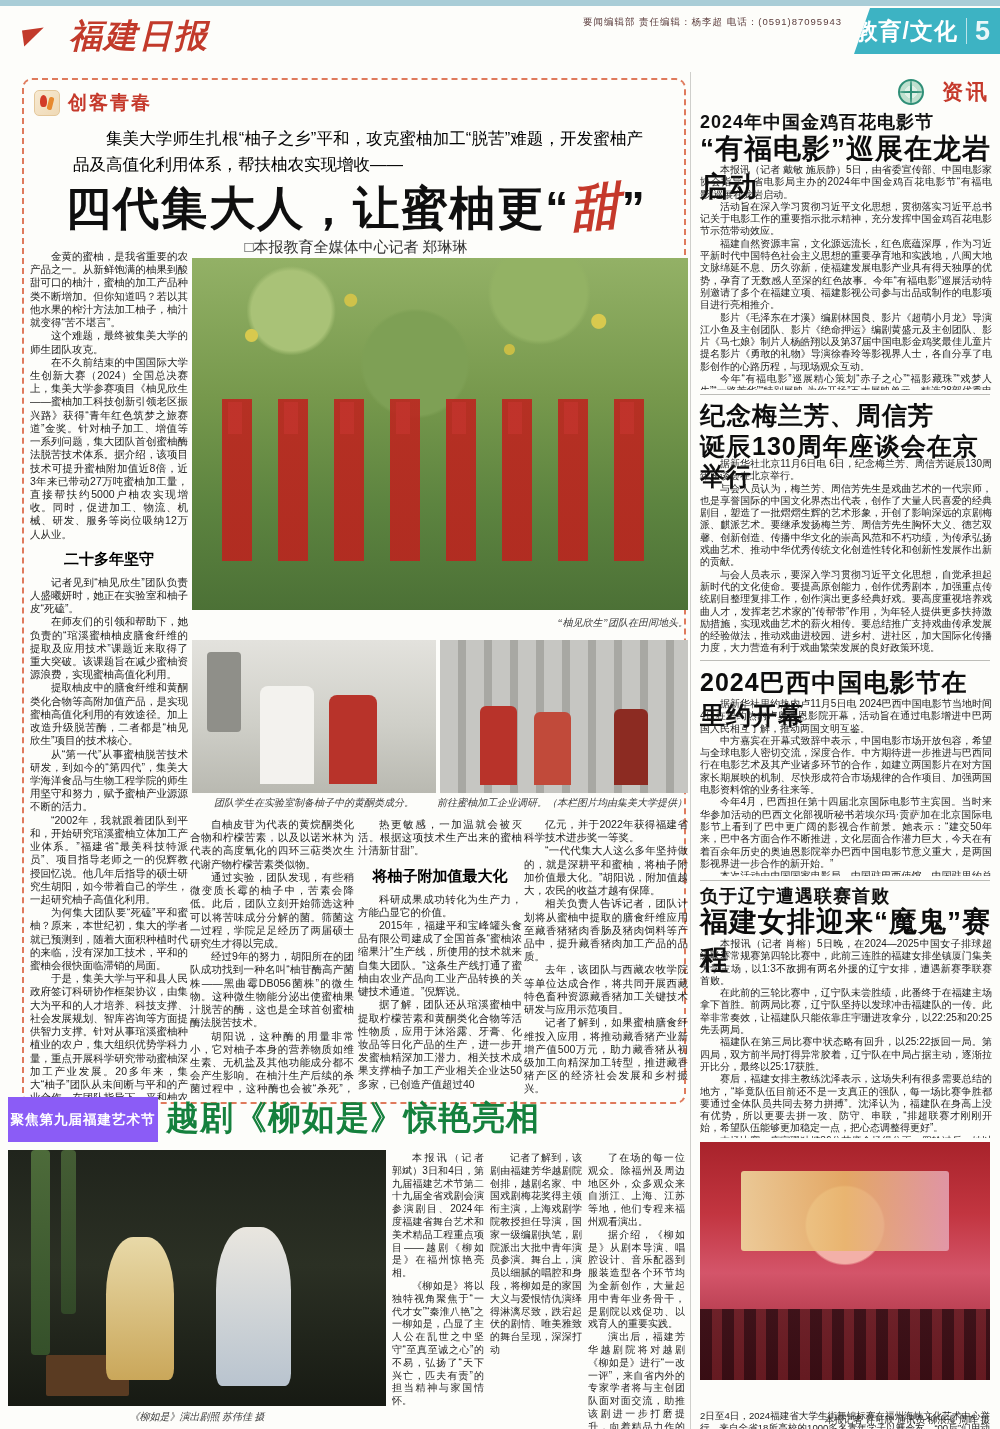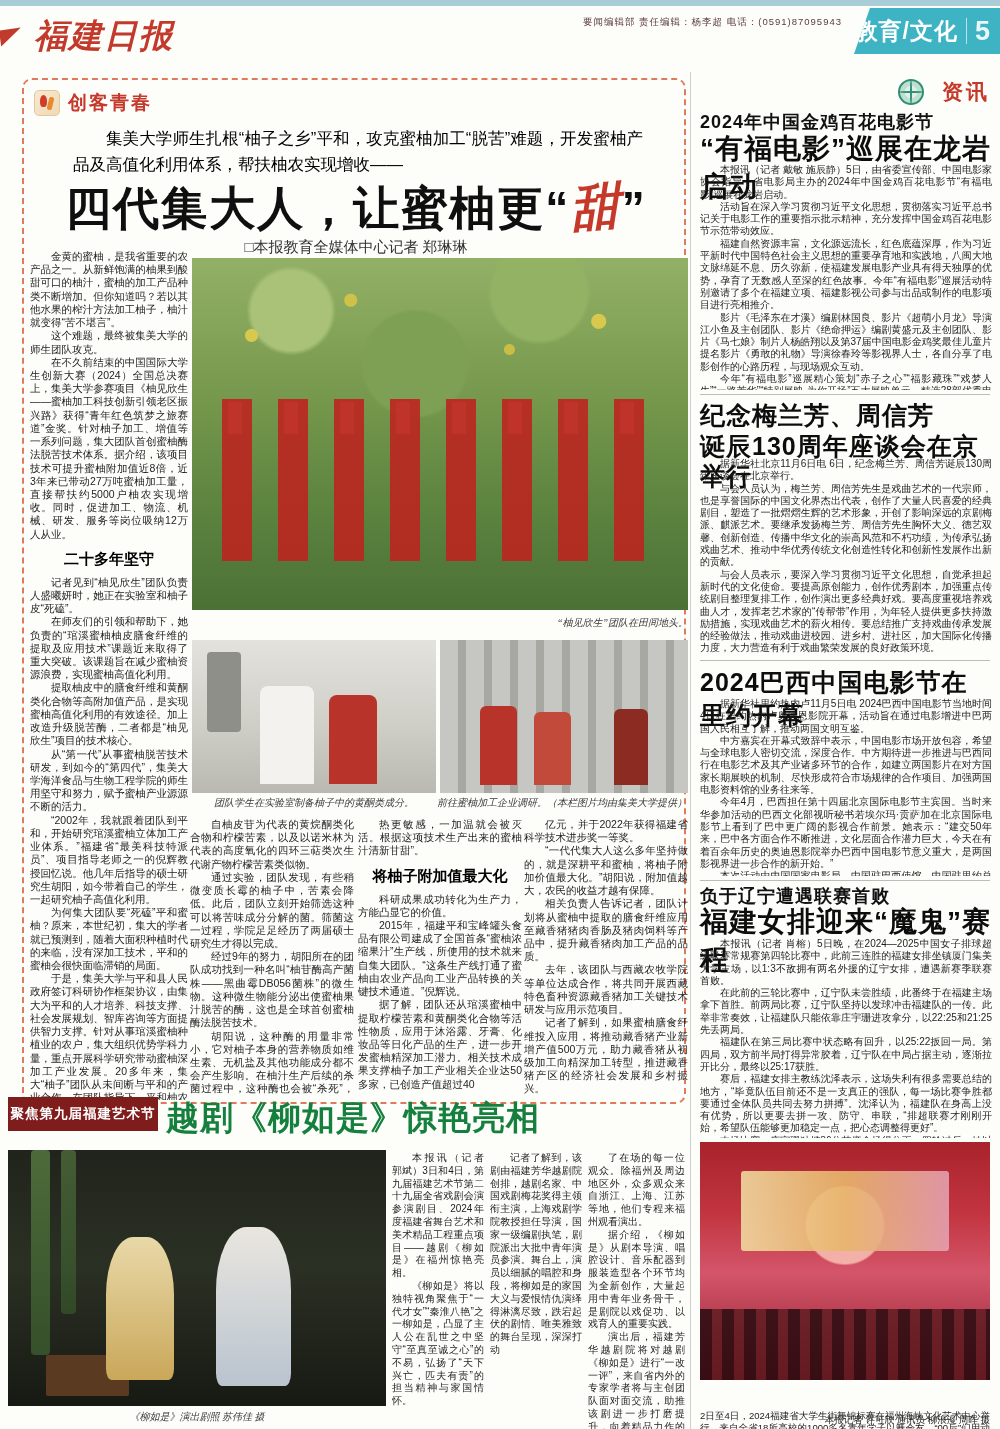--- a/index.html
+++ b/index.html
@@ -1,21 +1,21 @@
 <!DOCTYPE html>
 <html><head>
 <meta charset="utf-8">
 <style>
   html,body{margin:0;padding:0;background:#e9e9e6;}
   .page{position:relative;width:1000px;height:1429px;margin:0 auto;background:#fdfdfa;overflow:hidden;
         font-family:"Liberation Sans","DejaVu Sans",sans-serif;color:#1b1b1b;}
   .abs{position:absolute;}
   
   .topstrip{left:0;top:0;width:1000px;height:6px;background:#a9cdd7;}
-  .masthead{left:0;top:14px;display:flex;align-items:center;gap:12px;}
+  .masthead{left:23px;top:14px;display:flex;align-items:center;gap:24px;}
   .flag-icon{width:0;height:0;border-top:16px solid #c23a2b;border-right:22px solid transparent;transform:rotate(-8deg);}
   .masthead-text{font-family:"Liberation Serif","DejaVu Serif",serif;font-weight:bold;font-style:italic;
                  font-size:33px;color:#c23a2b;letter-spacing:2px;}
   .header-info{left:430px;top:16px;width:412px;text-align:right;}
   .header-info .l1{font-size:9.5px;color:#5a3b3b;letter-spacing:1px;}
   .header-info .l2{font-size:14px;font-weight:bold;color:#222;margin-top:4px;}
   .section-badge{left:854px;top:8px;width:146px;height:46px;background:#3db3c3;
                  clip-path:polygon(16px 0,100% 0,100% 100%,0 100%);
                  display:flex;align-items:center;justify-content:flex-end;gap:8px;padding-right:10px;box-sizing:border-box;}
   .section-badge .name{color:#fff;font-weight:900;font-size:23px;letter-spacing:1px;}
@@ -99,21 +99,21 @@
   .photo-event{left:700px;top:1142px;width:290px;height:238px;
      background:radial-gradient(circle at 50% 35%,#f3b0a8 0 18%,transparent 19%),
                 radial-gradient(circle at 50% 30%,#f8e3b0 0 9%,transparent 10%),
                 linear-gradient(180deg,#a8232b 0%,#c23540 30%,#d4556a 55%,#8f1e2c 100%);}
   .event-screen{position:absolute;left:14%;top:12%;width:72%;height:34%;background:linear-gradient(90deg,#f0d9a0,#e8b56a,#e4a0b0);border-radius:3px;opacity:.9;}
   .event-crowd{position:absolute;left:0;bottom:0;width:100%;height:30%;
      background:repeating-linear-gradient(90deg,rgba(40,10,15,.85) 0 12px,rgba(90,25,30,.8) 12px 22px);}
   .event-caption{left:700px;top:1386px;width:290px;font-size:9.5px;line-height:1.25;text-align:justify;color:#222;margin-top:24px;}
   .event-credit{left:700px;top:1414px;width:290px;text-align:right;font-size:9.5px;color:#222;}
   
-  .arts-badge{left:8px;top:1097px;width:150px;height:34px;background:#7f1d1d;color:#fff;font-weight:900;
+  .arts-badge{left:8px;top:1097px;width:150px;height:45px;background:#8b5cf6;color:#fff;font-weight:900;
               font-size:13.5px;display:flex;align-items:center;justify-content:center;letter-spacing:1px;}
   .arts-headline{left:158px;top:1096px;width:390px;text-align:center;font-weight:900;font-size:33px;letter-spacing:1px;color:#15803d;white-space:nowrap;}
   .photo-opera{left:8px;top:1150px;width:378px;height:256px;
      background:linear-gradient(180deg,#20241c 0%,#2b3024 45%,#171a13 100%);}
   .bamboo{position:absolute;left:6%;top:0;width:5%;height:80%;background:linear-gradient(180deg,#4d6b3a,#35502a);border-radius:4px;}
   .bamboo.b2{left:14%;height:64%;width:4%;opacity:.8;}
   .opera-fig1{position:absolute;left:26%;bottom:10%;width:18%;height:56%;background:linear-gradient(180deg,#e8d9a8,#caa75a);border-radius:40% 40% 8% 8%;}
   .opera-fig2{position:absolute;left:55%;bottom:8%;width:20%;height:62%;background:linear-gradient(180deg,#e9e6df,#b9c4cf);border-radius:40% 40% 8% 8%;}
   .opera-table{position:absolute;left:10%;bottom:4%;width:22%;height:16%;background:#5a3b22;border-radius:2px;}
   .cap-opera{left:8px;top:1410px;width:378px;text-align:center;}
@@ -244,21 +244,21 @@
       <p class="para">今年4月，巴西担任第十四届北京国际电影节主宾国。当时来华参加活动的巴西文化部视听秘书若埃尔玛·贡萨加在北京国际电影节上看到了巴中更广阔的影视合作前景。她表示：“建交50年来，巴中各方面合作不断推进，文化层面合作潜力巨大，今天在有着百余年历史的奥迪恩影院举办巴西中国电影节意义重大，是两国影视界进一步合作的新开始。”</p>
       <p class="para">本次活动由中国国家电影局、中国驻巴西使馆、中国驻里约总领馆主办，中国电影资料馆承办，为期5天。其间，包括《抓娃娃》《热辣滚烫》《中国乒乓之绝地反击》等9部影片将在当地上映。</p>
     </div>
 
   <div class="abs hr hr3"></div>
 
   <div class="abs kicker a4-kicker">负于辽宁遭遇联赛首败</div>
   <div class="abs art-headline a4-headline">福建女排迎来“魔鬼”赛程</div>
   <div class="abs nbody a4-body">
       <p class="para">本报讯（记者 肖榕）5日晚，在2024—2025中国女子排球超级联赛常规赛第四轮比赛中，此前三连胜的福建女排坐镇厦门集美大学主场，以1:3不敌拥有两名外援的辽宁女排，遭遇新赛季联赛首败。</p>
-      <p class="para">在此前的三轮比赛中，辽宁队未尝胜绩，此番终于在福建主场拿下首胜。前两局比赛，辽宁队坚持以发球冲击福建队的一传。此举非常奏效，让福建队只能依靠庄宇珊进攻拿分，以22:25和21:25先丢两局。</p>
+      <p class="para">在此前的三轮比赛中，辽宁队未尝胜绩，此番终于在福建主场拿下首胜。前两局比赛，辽宁队坚持以发球冲击福建队的一传。此举非常奏效，让福建队只能依靠庄宇珊进攻拿分，以22:25和20:25先丢两局。</p>
       <p class="para">福建队在第三局比赛中状态略有回升，以25:22扳回一局。第四局，双方前半局打得异常胶着，辽宁队在中局占据主动，逐渐拉开比分，最终以25:17获胜。</p>
       <p class="para">赛后，福建女排主教练沈泽表示，这场失利有很多需要总结的地方，“毕竟队伍目前还不是一支真正的强队，每一场比赛争胜都要通过全体队员共同去努力拼搏”。沈泽认为，福建队在身高上没有优势，所以更要去拼一攻、防守、串联，“排超联赛才刚刚开始，希望队伍能够更加稳定一点，把心态调整得更好”。</p>
       <p class="para">本场比赛，庄宇珊独揽36分荣膺全场得分王，四轮过后，她以102分位居得分榜第二。赛后，她表示，辽宁队在防守、一传等方面都把福建队抑制住了，所以打得很吃力，“接下来要调整状态，迎接新挑战”。</p>
     </div>
 
   <div class="abs photo photo-event">
     <div class="event-screen"></div>
     <div class="event-crowd"></div>
   </div>
   <div class="abs event-caption">2日至4日，2024福建省大学生街舞锦标赛在福州海峡文化艺术中心举行，来自全省18所高校的1000多名青年学子以舞会友，“00后”们用动感舞步展现青春风采，吸引3000多人次现场观看。</div>

